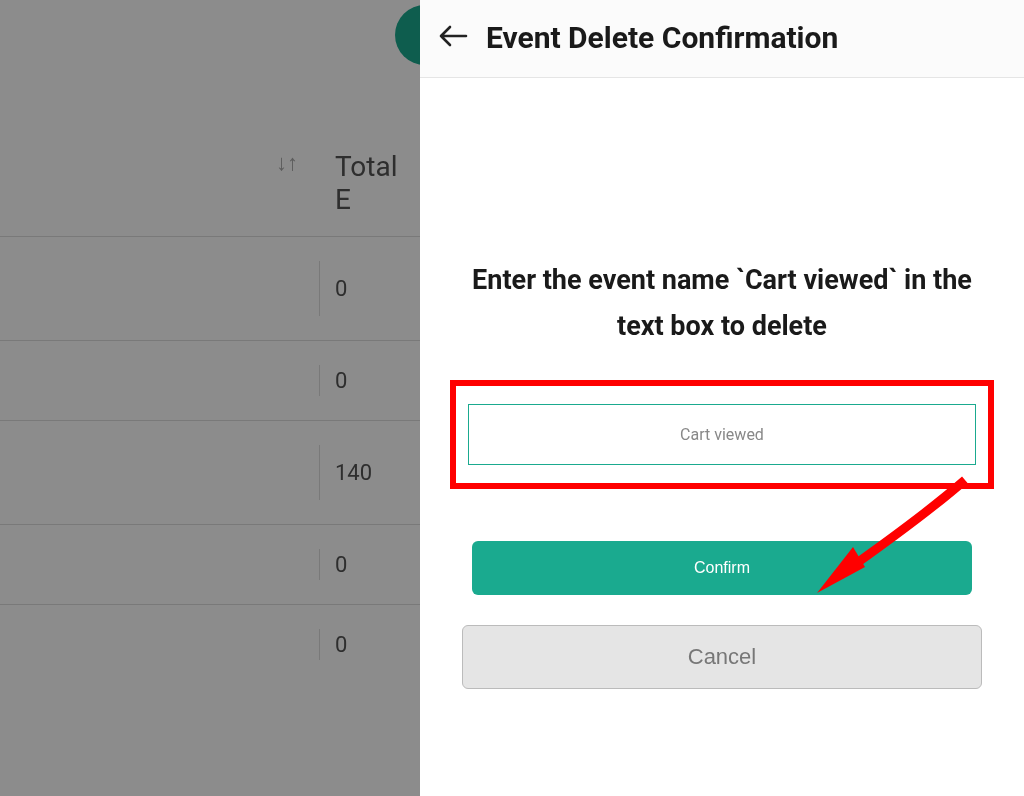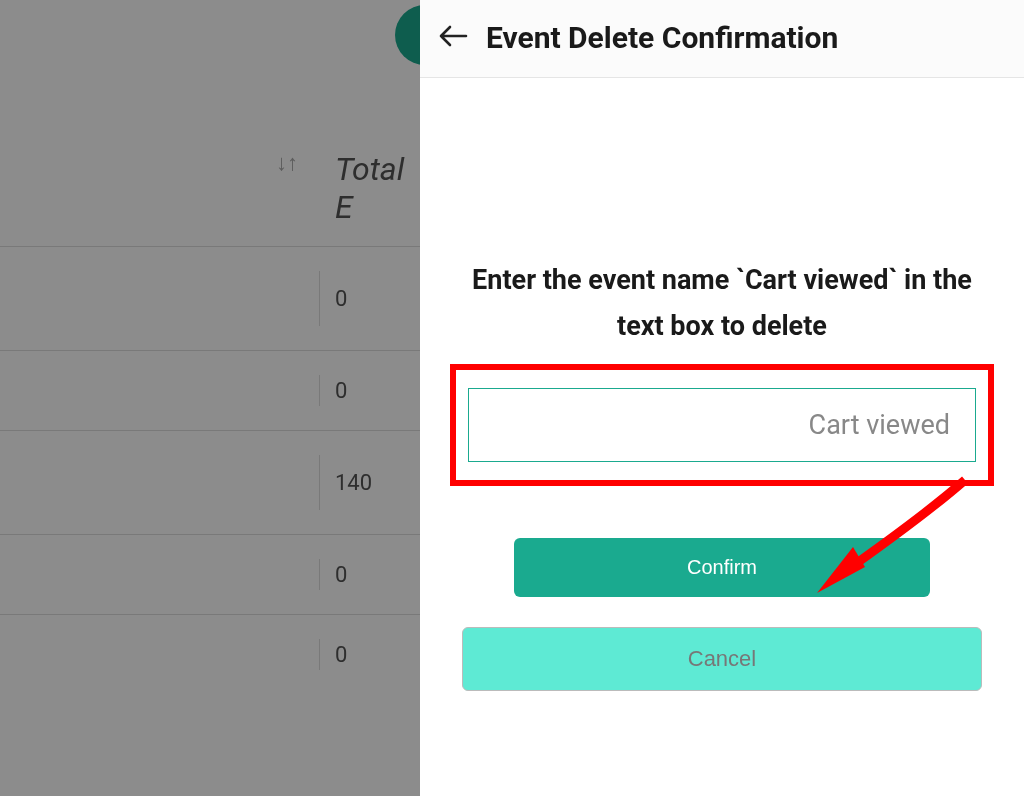--- a/index.html
+++ b/index.html
@@ -51,23 +51,22 @@
     }
     
     .bg-sort-icon {
       color: #aaa;
       font-size: 22px;
     }
     
     .bg-col-total {
       flex: 1;
       color: #555;
-      font-size: 32px;
+      font-size: 28px;
       padding-left: 15px;
-      font-style: italic;
     }
     
     .bg-row {
       display: flex;
       border-bottom: 1px solid #ddd;
       padding: 24px 0;
       align-items: center;
     }
     
     .bg-row-left {
@@ -138,60 +137,60 @@
     .modal-body {
       padding: 180px 30px 0 30px;
       text-align: center;
     }
     
     .prompt-text {
       font-size: 27px;
       font-weight: 700;
       color: #1a1a1a;
       line-height: 1.7;
-      margin-bottom: 14px;
+      margin-bottom: 30px;
     }
     
     .input-highlight-box {
       border: 6px solid #ff0000;
       padding: 18px 12px;
       margin: 0 auto 52px auto;
       width: 100%;
     }
     
     .event-input {
       width: 100%;
       border: 1px solid #1aaa8f;
-      padding: 20px 25px;
-      font-size: 27px;
+      padding: 20px 32px;
+      font-size: 16px;
       color: #888;
       outline: none;
       font-family: inherit;
-      text-align: right;
+      text-align: center;
     }
     
     .confirm-btn {
       display: block;
-      width: 416px;
+      width: 500px;
       margin: 0 auto 30px auto;
       background: #1aaa8f;
       color: #fff;
       border: none;
       padding: 18px 4px;
-      font-size: 20px;
+      font-size: 16px;
       font-weight: 500;
       border-radius: 6px;
       cursor: pointer;
     }
     
     .cancel-btn {
       display: block;
       width: 520px;
       margin: 0 auto;
-      background: #5eead4;
+      background: #e5e5e5;
       color: #777;
       border: 1px solid #bbb;
       padding: 18px 0;
       font-size: 22px;
       font-weight: 400;
       border-radius: 6px;
       cursor: pointer;
     }
     
     .annotation-arrow {

